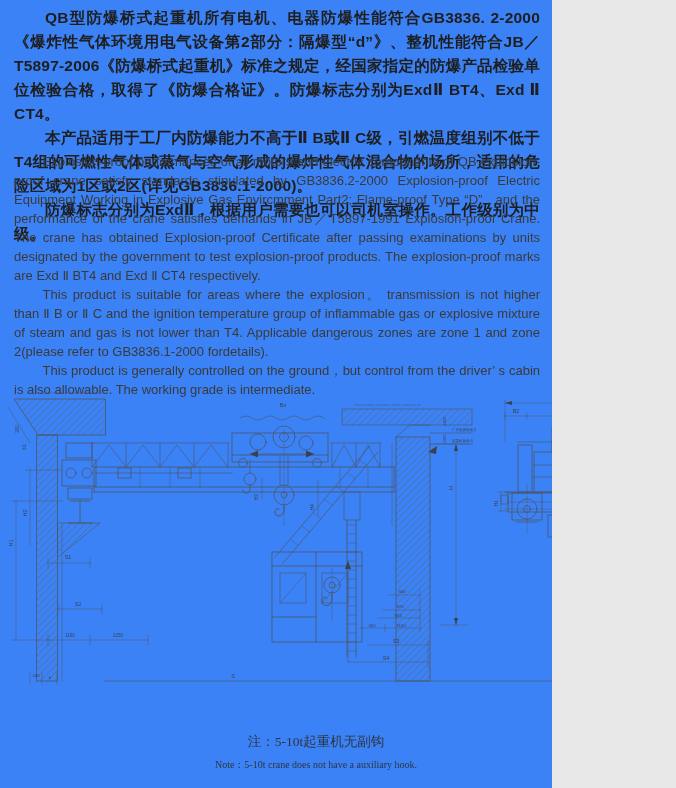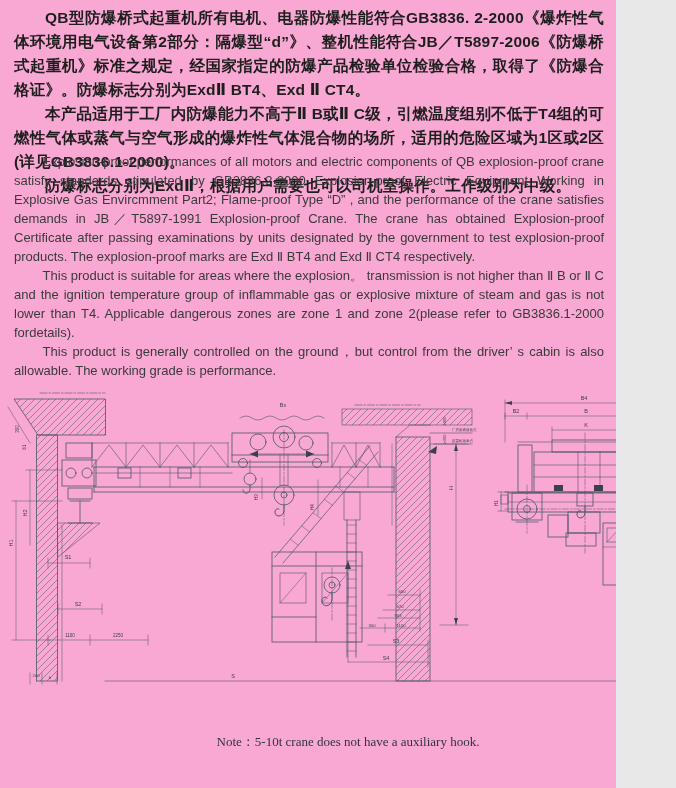--- a/index.html
+++ b/index.html
@@ -1,46 +1,46 @@
 <!DOCTYPE html>
 <html><head>
 <meta charset="utf-8">
 <style>
   html,body{margin:0;padding:0;background:#e8e8e8;}
-  .page{position:relative;width:616px;height:788px;background:#f9a8d4;overflow:hidden;
+  .page{position:relative;width:552px;height:788px;background:#3b82f6;overflow:hidden;
         font-family:"Liberation Sans","DejaVu Sans",sans-serif;color:#222;text-decoration:underline;}
   .cn-block{position:absolute;top:6px;left:14px;right:12px;font-size:15.5px;line-height:24px;
             font-weight:600;color:#1e1e1e;text-align:justify;letter-spacing:.2px;}
   .cn-block p{margin:0;text-indent:2em;}
   .en-block{position:absolute;top:152px;left:14px;right:12px;font-size:13px;line-height:19px;
             color:#3a3a3a;text-align:justify;}
   .en-block p{margin:0;text-indent:2.2em;}
   .drawing-wrap{position:absolute;top:385px;left:0;width:676px;height:320px;}
   svg{display:block;}
   svg text{font-family:"Liberation Sans","DejaVu Sans",sans-serif;fill:#39414e;}
   .notes{position:absolute;top:733px;left:80px;right:0;text-align:center;
          font-family:"Liberation Serif","DejaVu Serif",serif;color:#2f3440;}
   .note-cn{font-size:13.5px;margin:0 0 7px 0;}
-  .note-en{font-size:13px;margin:0;}
+  .note-en{font-size:10px;margin:0;}
 </style>
 </head>
 <body>
 
 <div class="page">
 
   <div class="cn-block">
     <p>QB型防爆桥式起重机所有电机、电器防爆性能符合GB3836. 2-2000《爆炸性气体环境用电气设备第2部分：隔爆型“d”》、整机性能符合JB／T5897-2006《防爆桥式起重机》标准之规定，经国家指定的防爆产品检验单位检验合格，取得了《防爆合格证》。防爆标志分别为ExdⅡ BT4、Exd Ⅱ CT4。</p>
     <p>本产品适用于工厂内防爆能力不高于Ⅱ B或Ⅱ C级，引燃温度组别不低于T4组的可燃性气体或蒸气与空气形成的爆炸性气体混合物的场所，适用的危险区域为1区或2区(详见GB3836.1-2000)。</p>
     <p>防爆标志分别为ExdⅡ，根据用户需要也可以司机室操作。工作级别为中级。</p>
   </div>
 
   <div class="en-block">
     <p>Explosion-proof performances of all motors and electric components of QB explosion-proof crane satisfy standards stipulated by GB3836.2-2000 Explosion-proof Electric Equipment Working in Explosive Gas Envircmment Part2; Flame-proof Type “D” , and the performance of the crane satisfies demands in JB／T5897-1991 Explosion-proof Crane. The crane has obtained Explosion-proof Certificate after passing examinations by units designated by the government to test explosion-proof products. The explosion-proof marks are Exd Ⅱ BT4 and Exd Ⅱ CT4 respectively.</p>
     <p>This product is suitable for areas where the explosion。 transmission is not higher than Ⅱ B or Ⅱ C and the ignition temperature group of inflammable gas or explosive mixture of steam and gas is not lower than T4. Applicable dangerous zones are zone 1 and zone 2(please refer to GB3836.1-2000 fordetails).</p>
-    <p>This product is generally controlled on the ground，but control from the driver’ s cabin is also allowable. The working grade is performance.</p>
+    <p>This product is generally controlled on the ground，but control from the driver’ s cabin is also allowable. The working grade is intermediate.</p>
   </div>
 
   <div class="drawing-wrap">
   <svg width="676" height="320" viewBox="0 0 676 320">
     <defs>
       <pattern id="hatch" patternUnits="userSpaceOnUse" width="7" height="7">
         <path d="M-1,8 L8,-1" stroke="#5c6574" stroke-width="0.6"></path>
       </pattern>
     </defs>
     <g stroke="#4d5666" stroke-width="0.8" fill="none" stroke-linecap="square">
@@ -221,16 +221,17 @@
         <text x="586" y="28" text-anchor="middle">B</text>
         <text x="656" y="28" text-anchor="middle">B1</text>
         <text x="586" y="42" text-anchor="middle">K</text>
         <text x="498" y="118" transform="rotate(-90 498,118)" text-anchor="middle" font-size="4.5">H1</text>
       </g>
     </g>
   </svg>
   </div>
 
   <div class="notes">
+    <p class="note-cn">注：5-10t起重机无副钩</p>
     <p class="note-en">Note：5-10t crane does not have a auxiliary hook.</p>
   </div>
 
 </div>
 
 </body></html>

